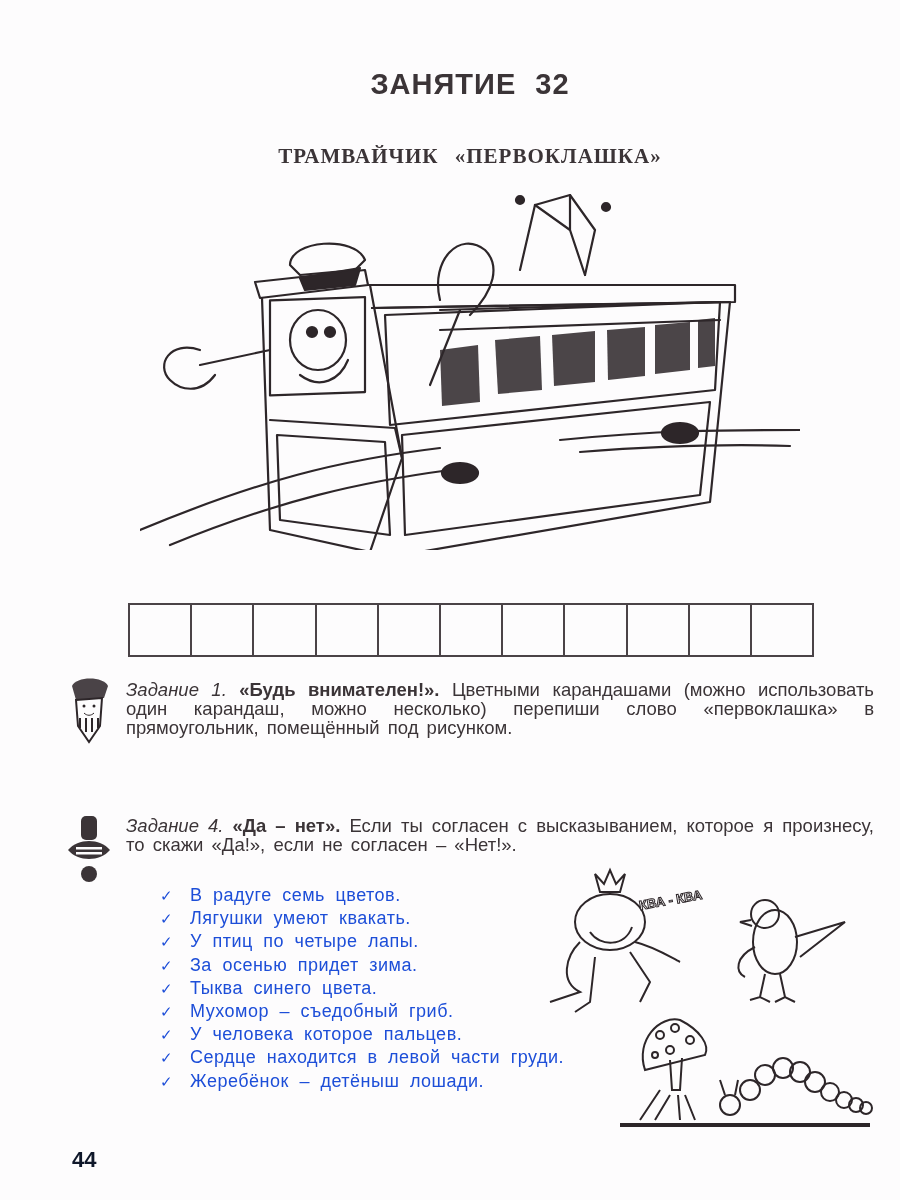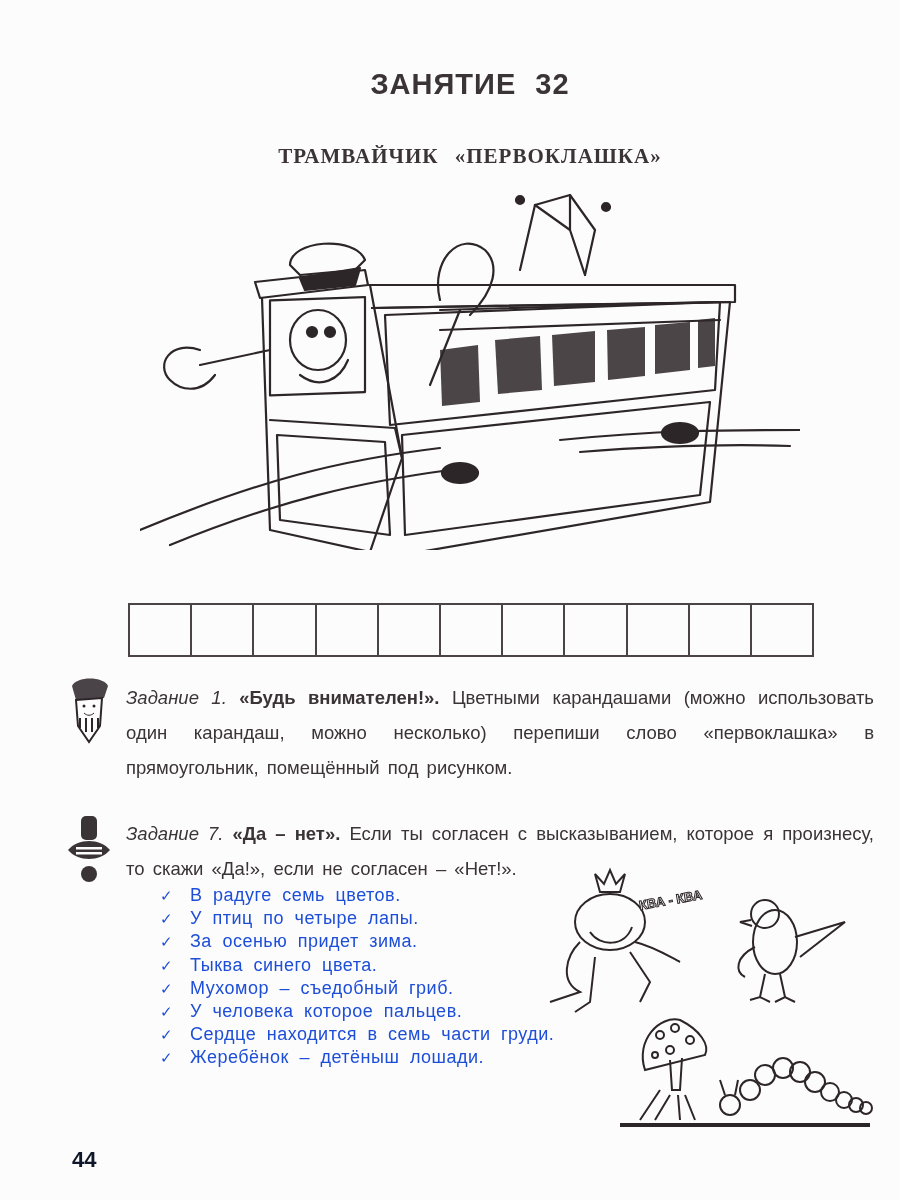--- a/index.html
+++ b/index.html
@@ -18,21 +18,21 @@
     .subtitle {
       left: 0; width: 940px; top: 144px; text-align: center;
       font-family: "Liberation Serif", serif; font-weight: bold;
       font-size: 21px; letter-spacing: 1px; color: #3b3437; word-spacing: 10px;
     }
     .illustration { left: 140px; top: 190px; width: 660px; height: 360px; }
     .grid { left: 128px; top: 603px; width: 686px; height: 54px; display: flex;
       border: 2px solid #4a4347; box-sizing: border-box; }
     .grid .cell { flex: 1; border-right: 2px solid #4a4347; }
     .grid .cell:last-child { border-right: none; }
-    .task { left: 126px; width: 748px; font-size: 18.5px; line-height: 35px;
+    .task { left: 126px; width: 748px; font-size: 18.5px; line-height: 19px;
       text-align: justify; word-spacing: 3px; color: #3b3437; }
     .task1 { top: 680px; }
     .task2 { top: 816px; }
     .task .ital { font-style: italic; }
     .task .bold { font-weight: bold; }
     .task-icon { left: 66px; width: 46px; height: 70px; }
     .checklist { left: 160px; top: 884px; list-style: none; margin: 0; padding: 0; }
     .checklist li { font-size: 18px; line-height: 23.2px; letter-spacing: 0.5px;
       word-spacing: 5px; color: #1d4ed8; white-space: nowrap; }
     .checklist .check { display: inline-block; width: 30px; font-size: 15px; }
@@ -128,33 +128,34 @@
 </div>
 
 <svg class="abs task-icon" style="top:816px" viewBox="0 0 46 70">
   <rect x="15" y="0" width="16" height="24" rx="5" fill="#3b3437"></rect>
   <path d="M2 34 C12 22, 34 22, 44 34 C34 46, 12 46, 2 34 Z" fill="#3b3437"></path>
   <rect x="10" y="31" width="26" height="2.5" fill="#fdfcfd"></rect>
   <rect x="10" y="36" width="26" height="2.5" fill="#fdfcfd"></rect>
   <circle cx="23" cy="58" r="8" fill="#3b3437"></circle>
 </svg>
 <div class="abs task task2">
-  <span class="ital">Задание 7.</span>
+  <span class="ital">Задание 4.</span>
   <span class="bold">«Да – нет».</span>
   <span>Если ты согласен с высказыванием, которое я произнесу, то скажи «Да!», если не согласен – «Нет!».</span>
 </div>
 
 <ul class="abs checklist" id="checklist">
     <li><span class="check">✓</span><span>В радуге семь цветов.</span></li>
+    <li><span class="check">✓</span><span>Лягушки умеют квакать.</span></li>
     <li><span class="check">✓</span><span>У птиц по четыре лапы.</span></li>
     <li><span class="check">✓</span><span>За осенью придет зима.</span></li>
     <li><span class="check">✓</span><span>Тыква синего цвета.</span></li>
     <li><span class="check">✓</span><span>Мухомор – съедобный гриб.</span></li>
     <li><span class="check">✓</span><span>У человека которое пальцев.</span></li>
-    <li><span class="check">✓</span><span>Сердце находится в семь части груди.</span></li>
+    <li><span class="check">✓</span><span>Сердце находится в левой части груди.</span></li>
     <li><span class="check">✓</span><span>Жеребёнок – детёныш лошади.</span></li>
   </ul>
 
 <svg class="abs frogbird" viewBox="0 0 320 160" fill="none" stroke="#2d2629" stroke-width="2">
   <path d="M60 30 L55 12 L64 22 L70 8 L76 22 L85 12 L80 30 Z"></path>
   <ellipse cx="70" cy="60" rx="35" ry="28"></ellipse>
   <path d="M50 70 C60 85, 85 85, 92 65"></path>
   <path d="M40 80 C25 95, 20 120, 40 130 L10 140 M55 95 L50 140 L35 150 M90 90 L110 120 L100 140 M95 80 C115 85, 130 95, 140 100"></path>
   <text x="100" y="48" font-family="Liberation Sans, sans-serif" font-weight="bold" font-size="13" fill="#fdfcfd" stroke="#2d2629" stroke-width="1" transform="rotate(-10 100 48)">КВА - КВА</text>
   <ellipse cx="235" cy="80" rx="22" ry="32"></ellipse>

